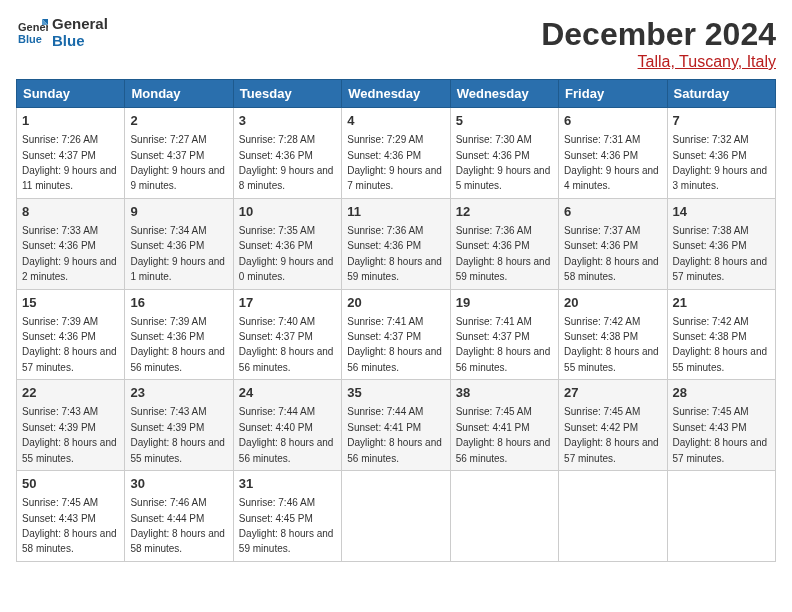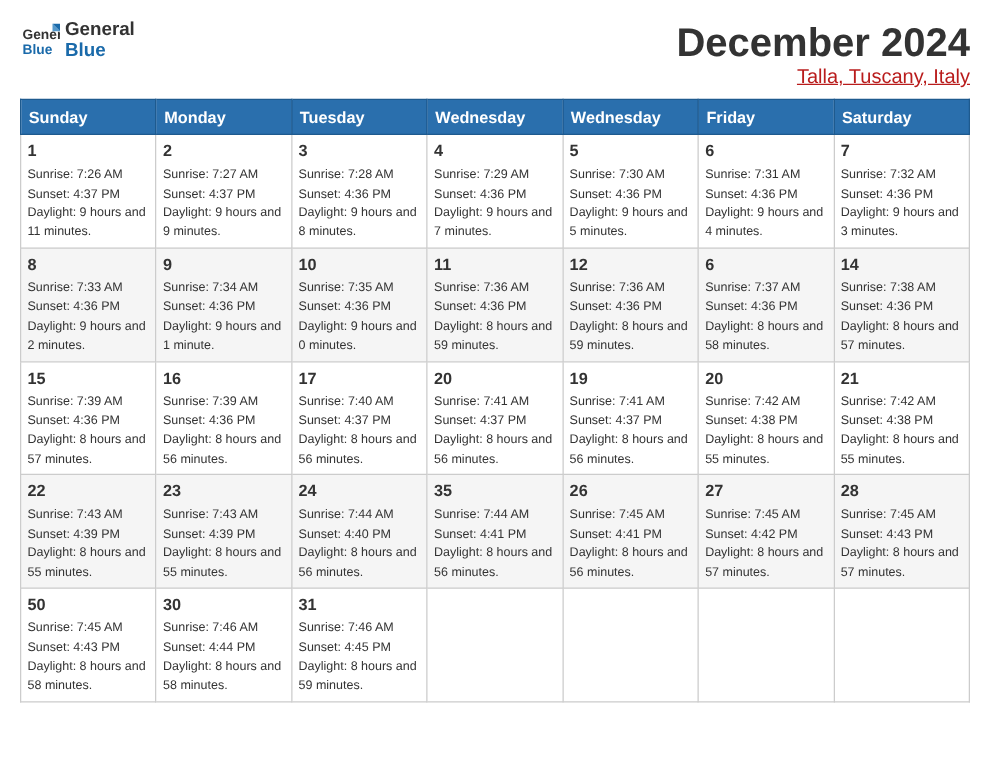--- a/index.html
+++ b/index.html
@@ -128,21 +128,21 @@
         <td><span class="day-num">20</span><span class="day-info">Sunrise: 7:41 AM<br>Sunset: 4:37 PM<br>Daylight: 8 hours and 56 minutes.</span></td>
         <td><span class="day-num">19</span><span class="day-info">Sunrise: 7:41 AM<br>Sunset: 4:37 PM<br>Daylight: 8 hours and 56 minutes.</span></td>
         <td><span class="day-num">20</span><span class="day-info">Sunrise: 7:42 AM<br>Sunset: 4:38 PM<br>Daylight: 8 hours and 55 minutes.</span></td>
         <td><span class="day-num">21</span><span class="day-info">Sunrise: 7:42 AM<br>Sunset: 4:38 PM<br>Daylight: 8 hours and 55 minutes.</span></td>
       </tr>
       <tr>
         <td><span class="day-num">22</span><span class="day-info">Sunrise: 7:43 AM<br>Sunset: 4:39 PM<br>Daylight: 8 hours and 55 minutes.</span></td>
         <td><span class="day-num">23</span><span class="day-info">Sunrise: 7:43 AM<br>Sunset: 4:39 PM<br>Daylight: 8 hours and 55 minutes.</span></td>
         <td><span class="day-num">24</span><span class="day-info">Sunrise: 7:44 AM<br>Sunset: 4:40 PM<br>Daylight: 8 hours and 56 minutes.</span></td>
         <td><span class="day-num">35</span><span class="day-info">Sunrise: 7:44 AM<br>Sunset: 4:41 PM<br>Daylight: 8 hours and 56 minutes.</span></td>
-        <td><span class="day-num">26</span><span class="day-info">Sunrise: 7:45 AM<br>Sunset: 4:41 PM<br>Daylight: 8 hours and 56 minutes.</span></td>
+        <td><span class="day-num">38</span><span class="day-info">Sunrise: 7:45 AM<br>Sunset: 4:41 PM<br>Daylight: 8 hours and 56 minutes.</span></td>
         <td><span class="day-num">27</span><span class="day-info">Sunrise: 7:45 AM<br>Sunset: 4:42 PM<br>Daylight: 8 hours and 57 minutes.</span></td>
         <td><span class="day-num">28</span><span class="day-info">Sunrise: 7:45 AM<br>Sunset: 4:43 PM<br>Daylight: 8 hours and 57 minutes.</span></td>
       </tr>
       <tr>
         <td><span class="day-num">50</span><span class="day-info">Sunrise: 7:45 AM<br>Sunset: 4:43 PM<br>Daylight: 8 hours and 58 minutes.</span></td>
         <td><span class="day-num">30</span><span class="day-info">Sunrise: 7:46 AM<br>Sunset: 4:44 PM<br>Daylight: 8 hours and 58 minutes.</span></td>
         <td><span class="day-num">31</span><span class="day-info">Sunrise: 7:46 AM<br>Sunset: 4:45 PM<br>Daylight: 8 hours and 59 minutes.</span></td>
         <td class="empty-cell"></td>
         <td class="empty-cell"></td>
         <td class="empty-cell"></td>

